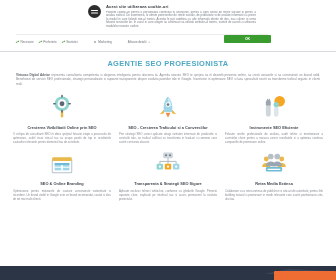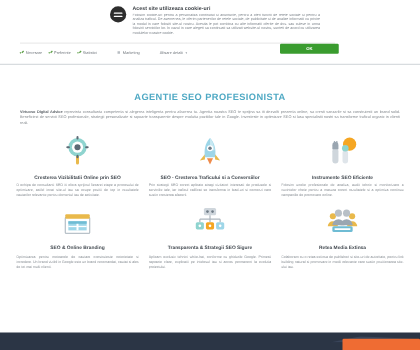--- a/index.html
+++ b/index.html
@@ -78,21 +78,21 @@
     cursor:pointer;
   }
 
   
   .content{position:absolute;left:0;top:52px;width:336px;}
   .hero-title{
     text-align:center;
     font-size:7.4px;line-height:9px;font-weight:bold;
     color:#4fa9c4;
     letter-spacing:.35px;
-    margin-top:21px;
+    margin-top:7px;
   }
   .hero-copy{
     margin:5px 16px 0 16px;
     font-size:3.05px;line-height:4.3px;
     color:#83888d;text-align:justify;
     max-height:22px;overflow:hidden;
   }
   .hero-copy b{color:#5a6066;}
 
   .grid{

